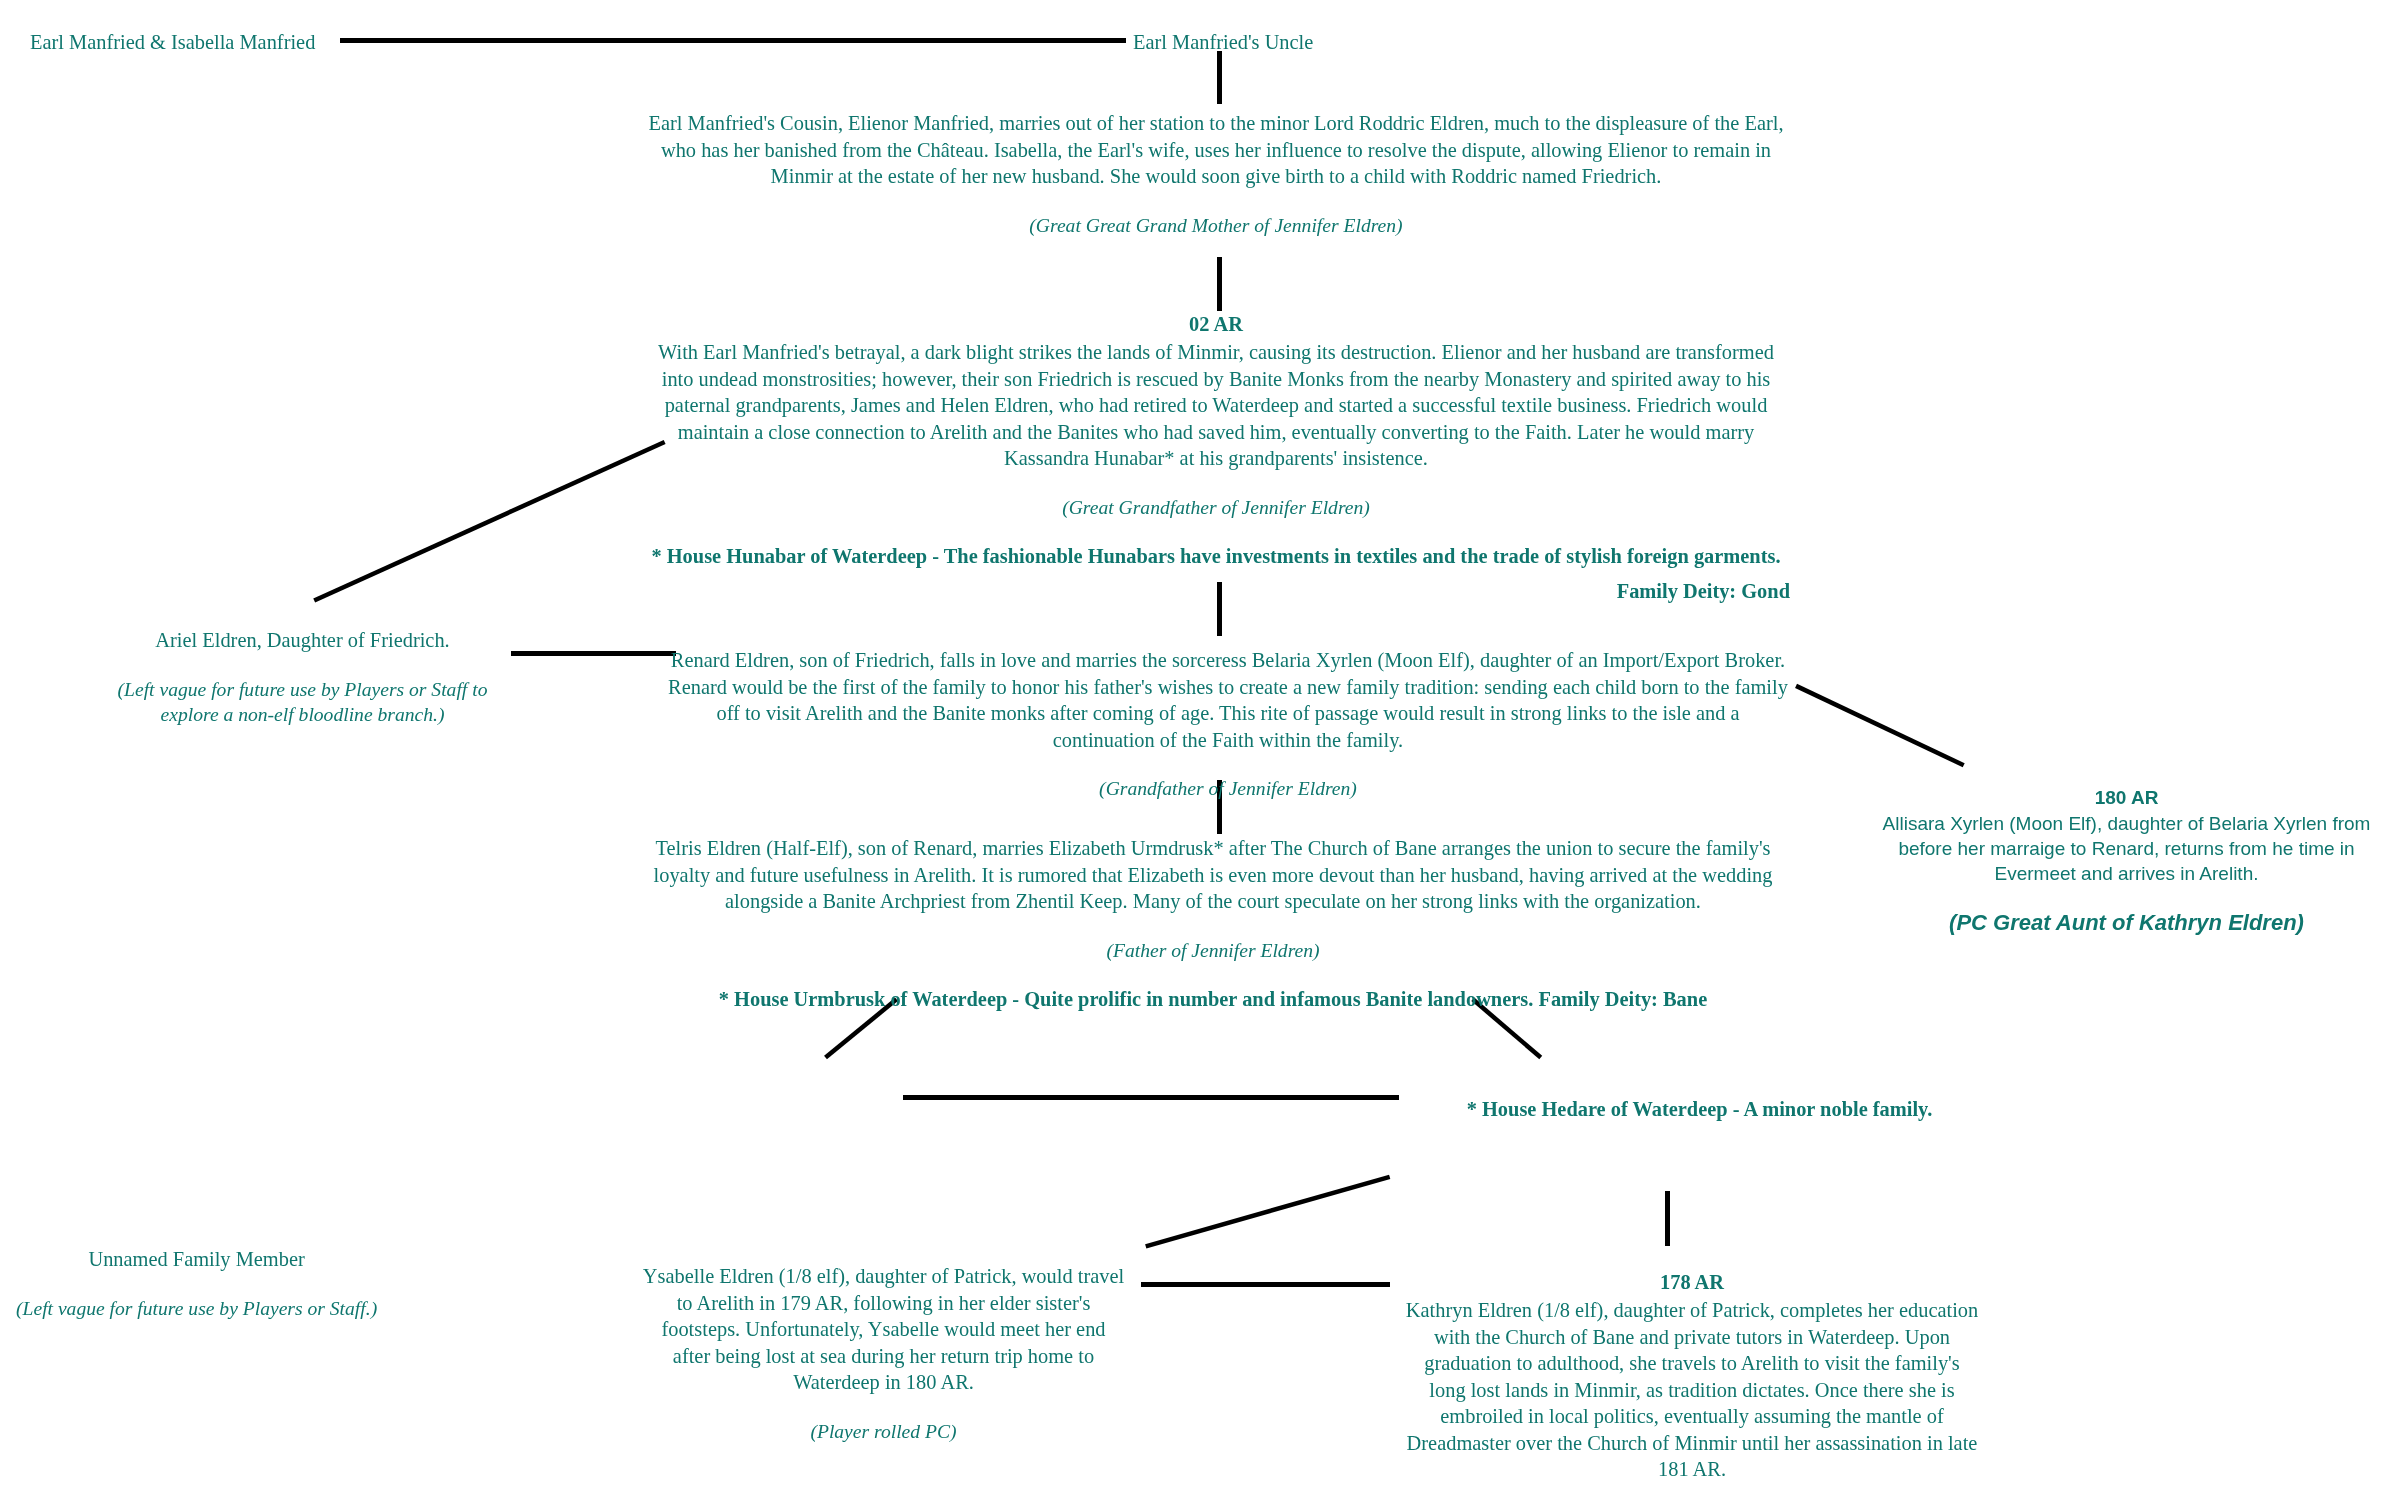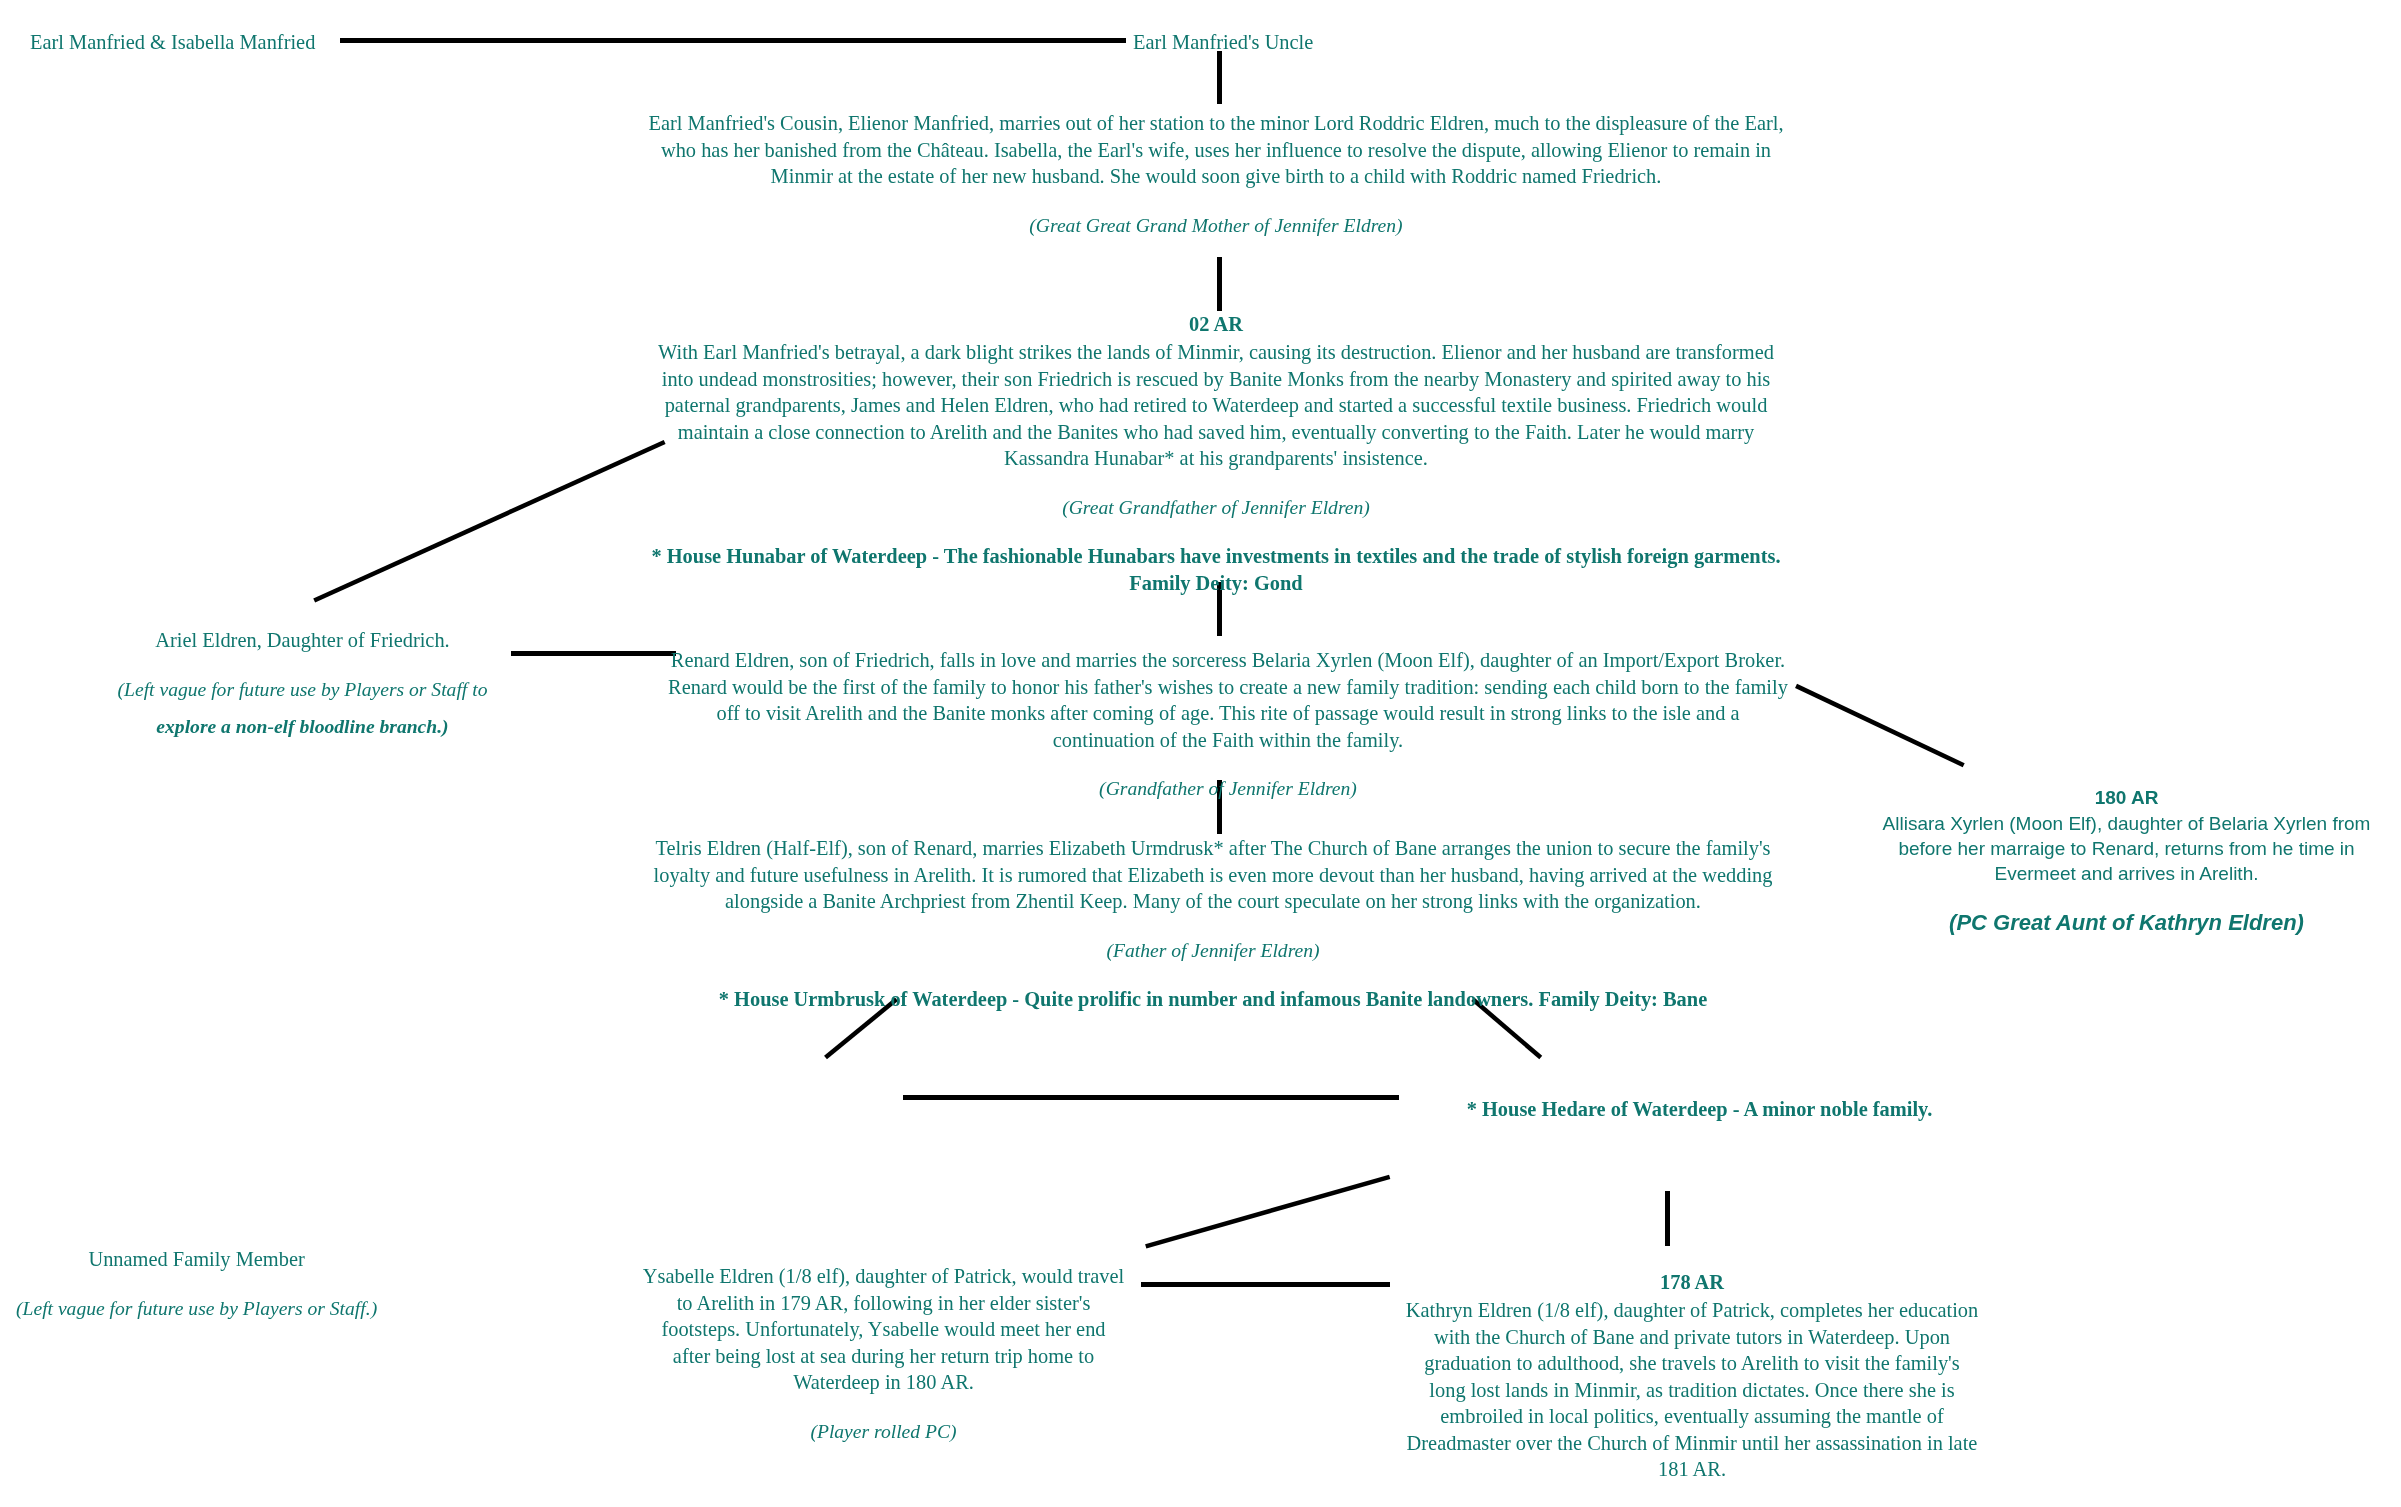--- a/index.html
+++ b/index.html
@@ -126,27 +126,27 @@
   <div class="node" style="left:642px; top:110px; width:1148px;">
     <p class="body">Earl Manfried's Cousin, Elienor Manfried, marries out of her station to the minor Lord Roddric Eldren, much to the displeasure of the Earl, who has her banished from the Château. Isabella, the Earl's wife, uses her influence to resolve the dispute, allowing Elienor to remain in Minmir at the estate of her new husband. She would soon give birth to a child with Roddric named Friedrich.</p>
     <p class="caption">(Great Great Grand Mother of Jennifer Eldren)</p>
   </div>
 
   <div class="node" style="left:642px; top:311px; width:1148px;">
     <p class="title">02 AR</p>
     <p class="body">With Earl Manfried's betrayal, a dark blight strikes the lands of Minmir, causing its destruction. Elienor and her husband are transformed into undead monstrosities; however, their son Friedrich is rescued by Banite Monks from the nearby Monastery and spirited away to his paternal grandparents, James and Helen Eldren, who had retired to Waterdeep and started a successful textile business. Friedrich would maintain a close connection to Arelith and the Banites who had saved him, eventually converting to the Faith. Later he would marry Kassandra Hunabar* at his grandparents' insistence.</p>
     <p class="caption">(Great Grandfather of Jennifer Eldren)</p>
     <p class="housenote">* House Hunabar of Waterdeep - The fashionable Hunabars have investments in textiles and the trade of stylish foreign garments.</p>
-    <p class="housenote" style="margin-top:0;">Family Deity: Gond</p>
+    <p class="housenote" style="margin-top:8px;text-align:right;">Family Deity: Gond</p>
   </div>
 
   <div class="node" style="left:91px; top:627px; width:423px;">
     <p class="plainname">Ariel Eldren, Daughter of Friedrich.</p>
     <p class="caption">(Left vague for future use by Players or Staff to</p>
-    <p class="caption" style="margin-top:12px;font-weight:bold;">explore a non-elf bloodline branch.)</p>
+    <p class="caption" style="margin-top:0;">explore a non-elf bloodline branch.)</p>
   </div>
 
   <div class="node" style="left:665px; top:647px; width:1126px;">
     <p class="body">Renard Eldren, son of Friedrich, falls in love and marries the sorceress Belaria Xyrlen (Moon Elf), daughter of an Import/Export Broker. Renard would be the first of the family to honor his father's wishes to create a new family tradition: sending each child born to the family off to visit Arelith and the Banite monks after coming of age. This rite of passage would result in strong links to the isle and a continuation of the Faith within the family.</p>
     <p class="caption">(Grandfather of Jennifer Eldren)</p>
   </div>
 
   <div class="node sans" style="left:1881px; top:786px; width:491px;">
     <p class="title">180 AR</p>
     <p class="body">Allisara Xyrlen (Moon Elf), daughter of Belaria Xyrlen from before her marraige to Renard, returns from he time in Evermeet and arrives in Arelith.</p>

